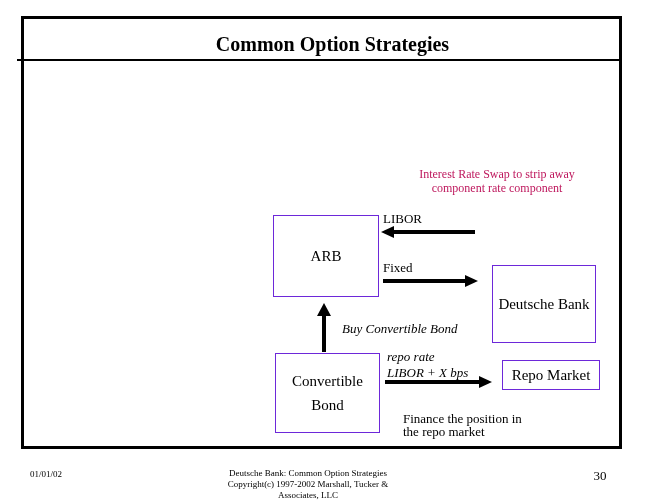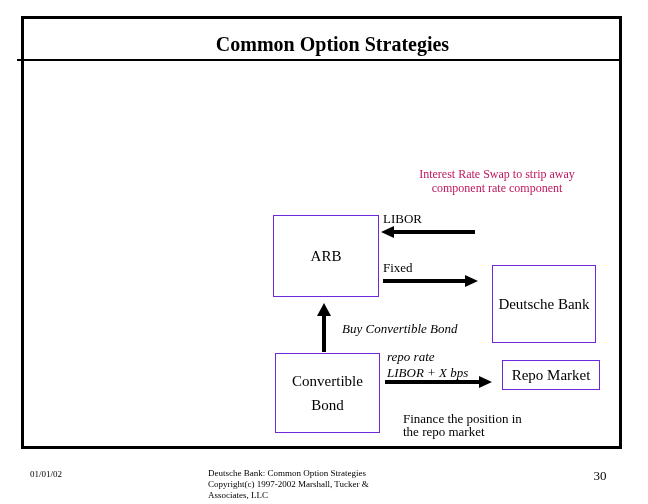--- a/index.html
+++ b/index.html
@@ -91,21 +91,21 @@
     border-bottom: 13px solid #000;
   }
 
   .footer-date {
     left: 30px; top: 469px;
     font-size: 9px;
   }
   .footer-center {
     left: 208px; top: 468px;
     width: 200px;
-    text-align: left;
+    text-align: center;
     font-size: 9px;
     line-height: 11px;
   }
   .footer-page {
     left: 586px; top: 468px;
     width: 28px;
     text-align: center;
     font-size: 13px;
   }
 </style>

